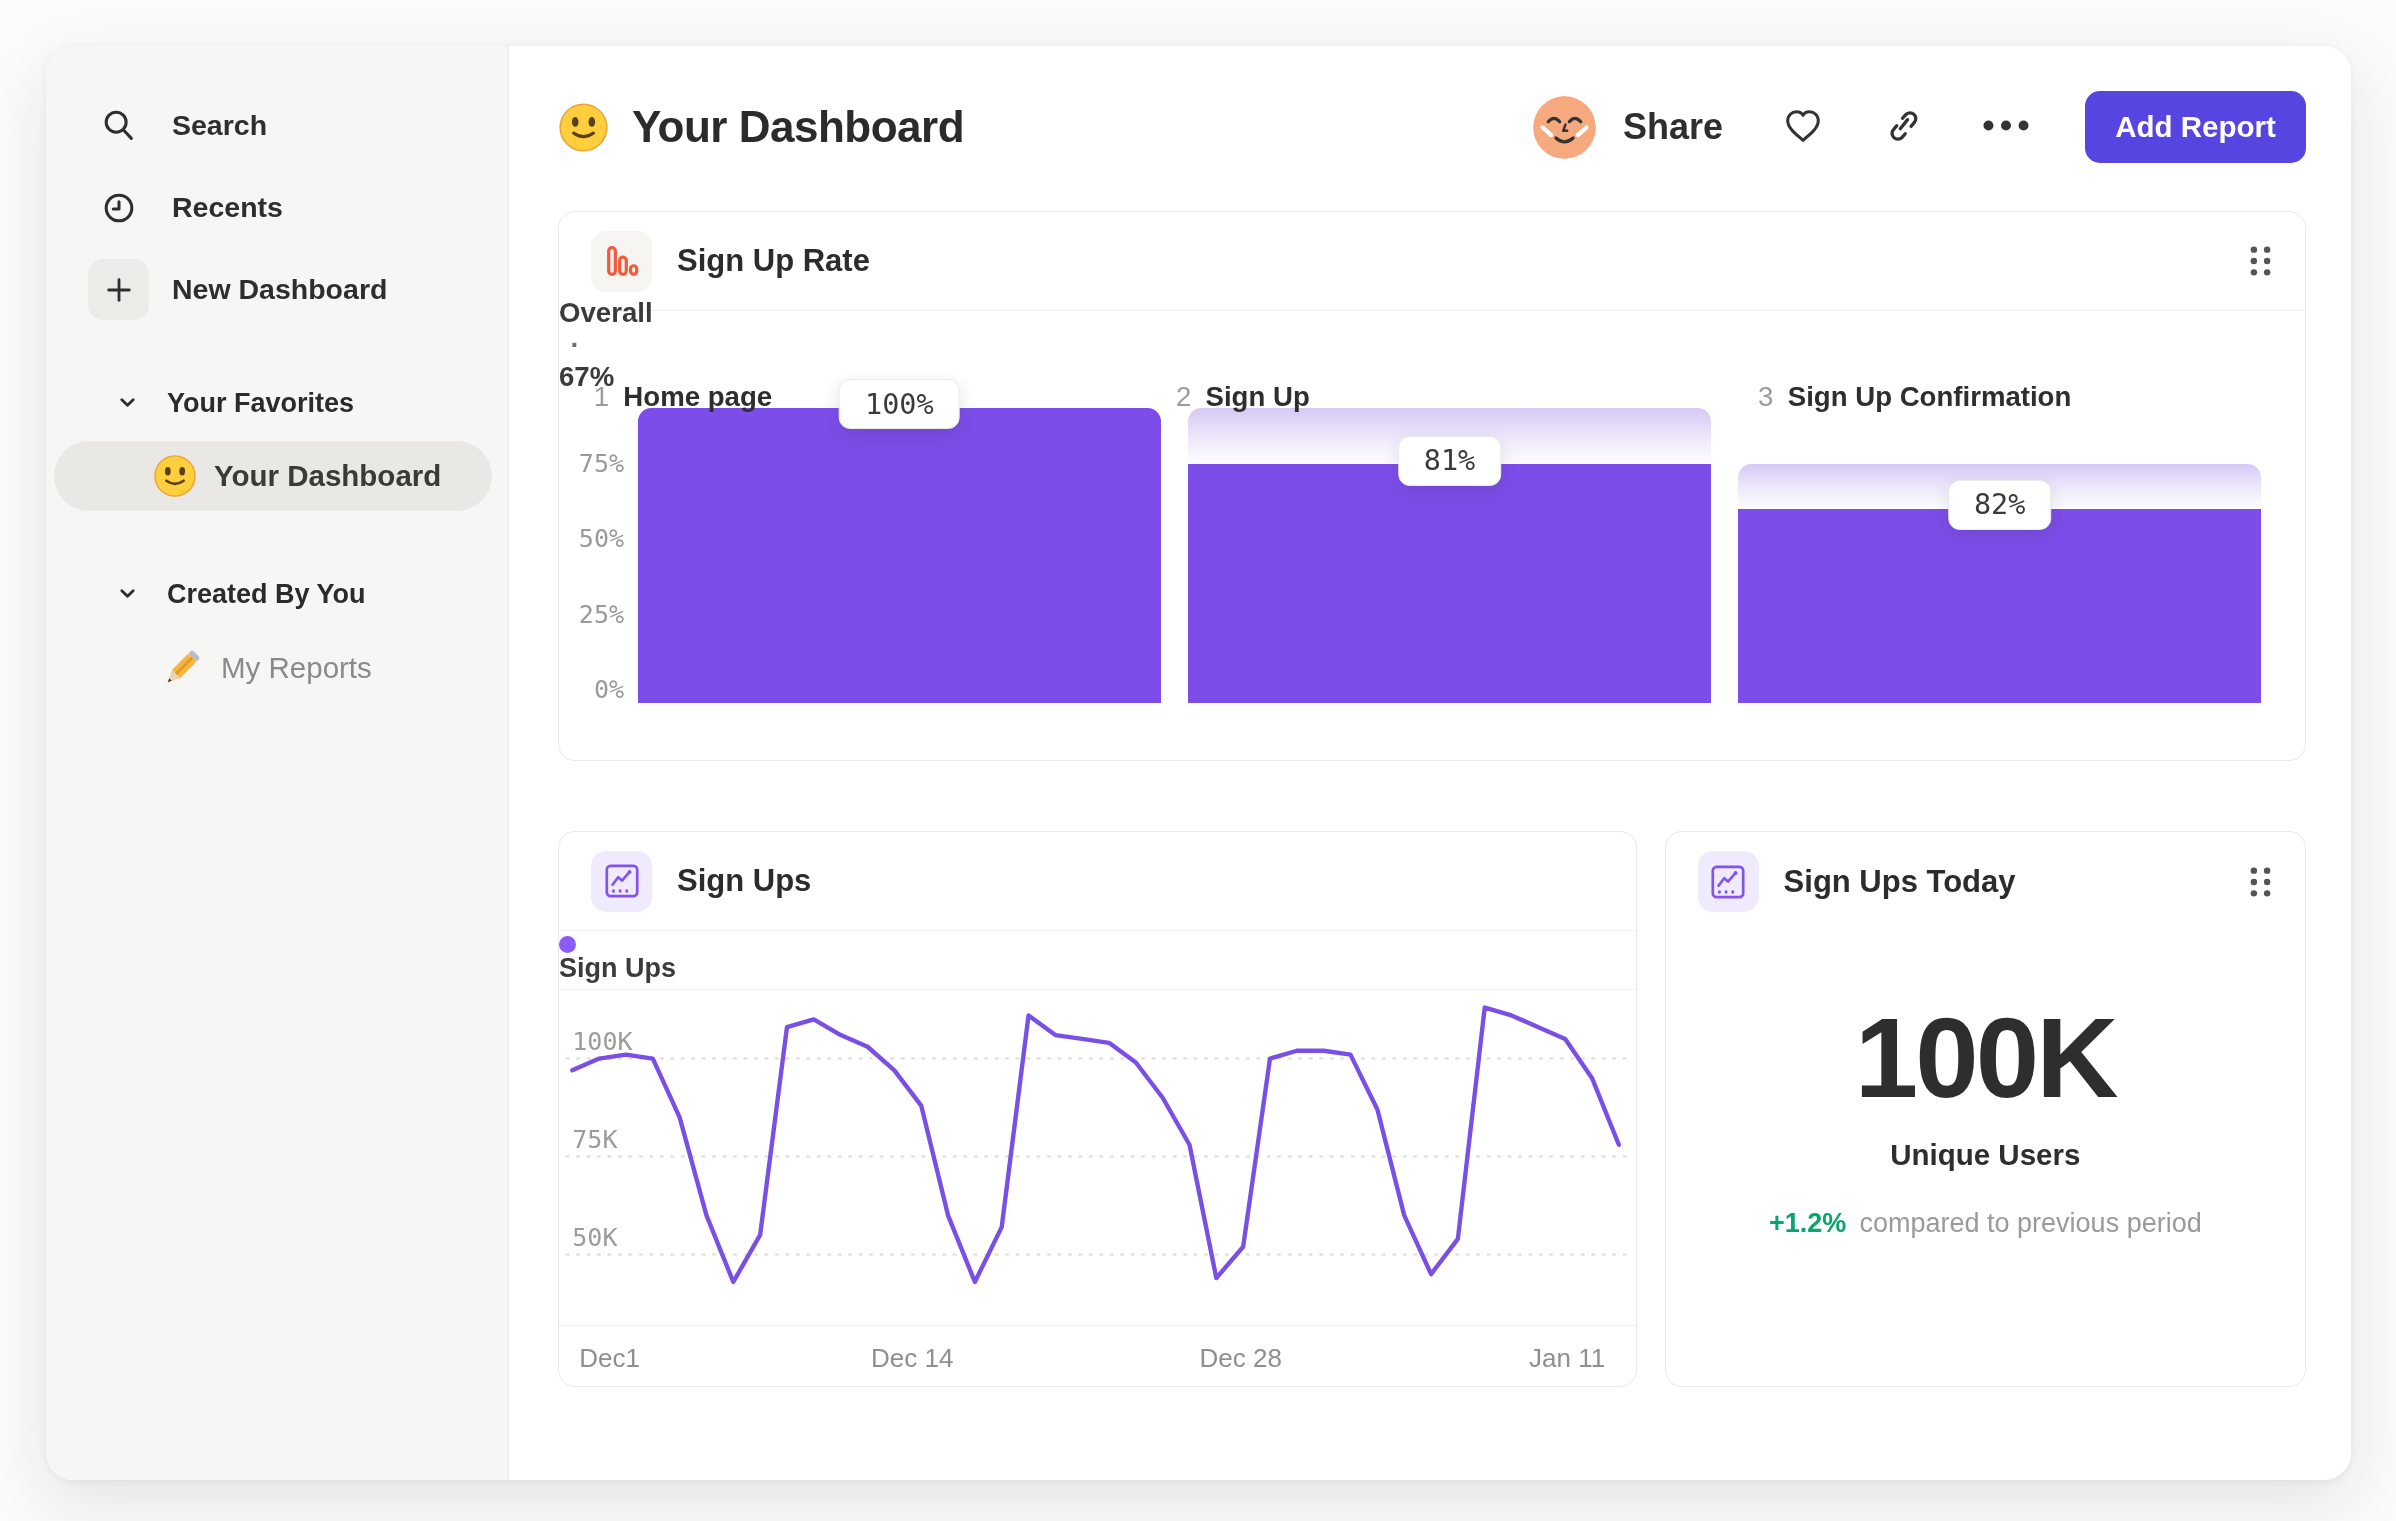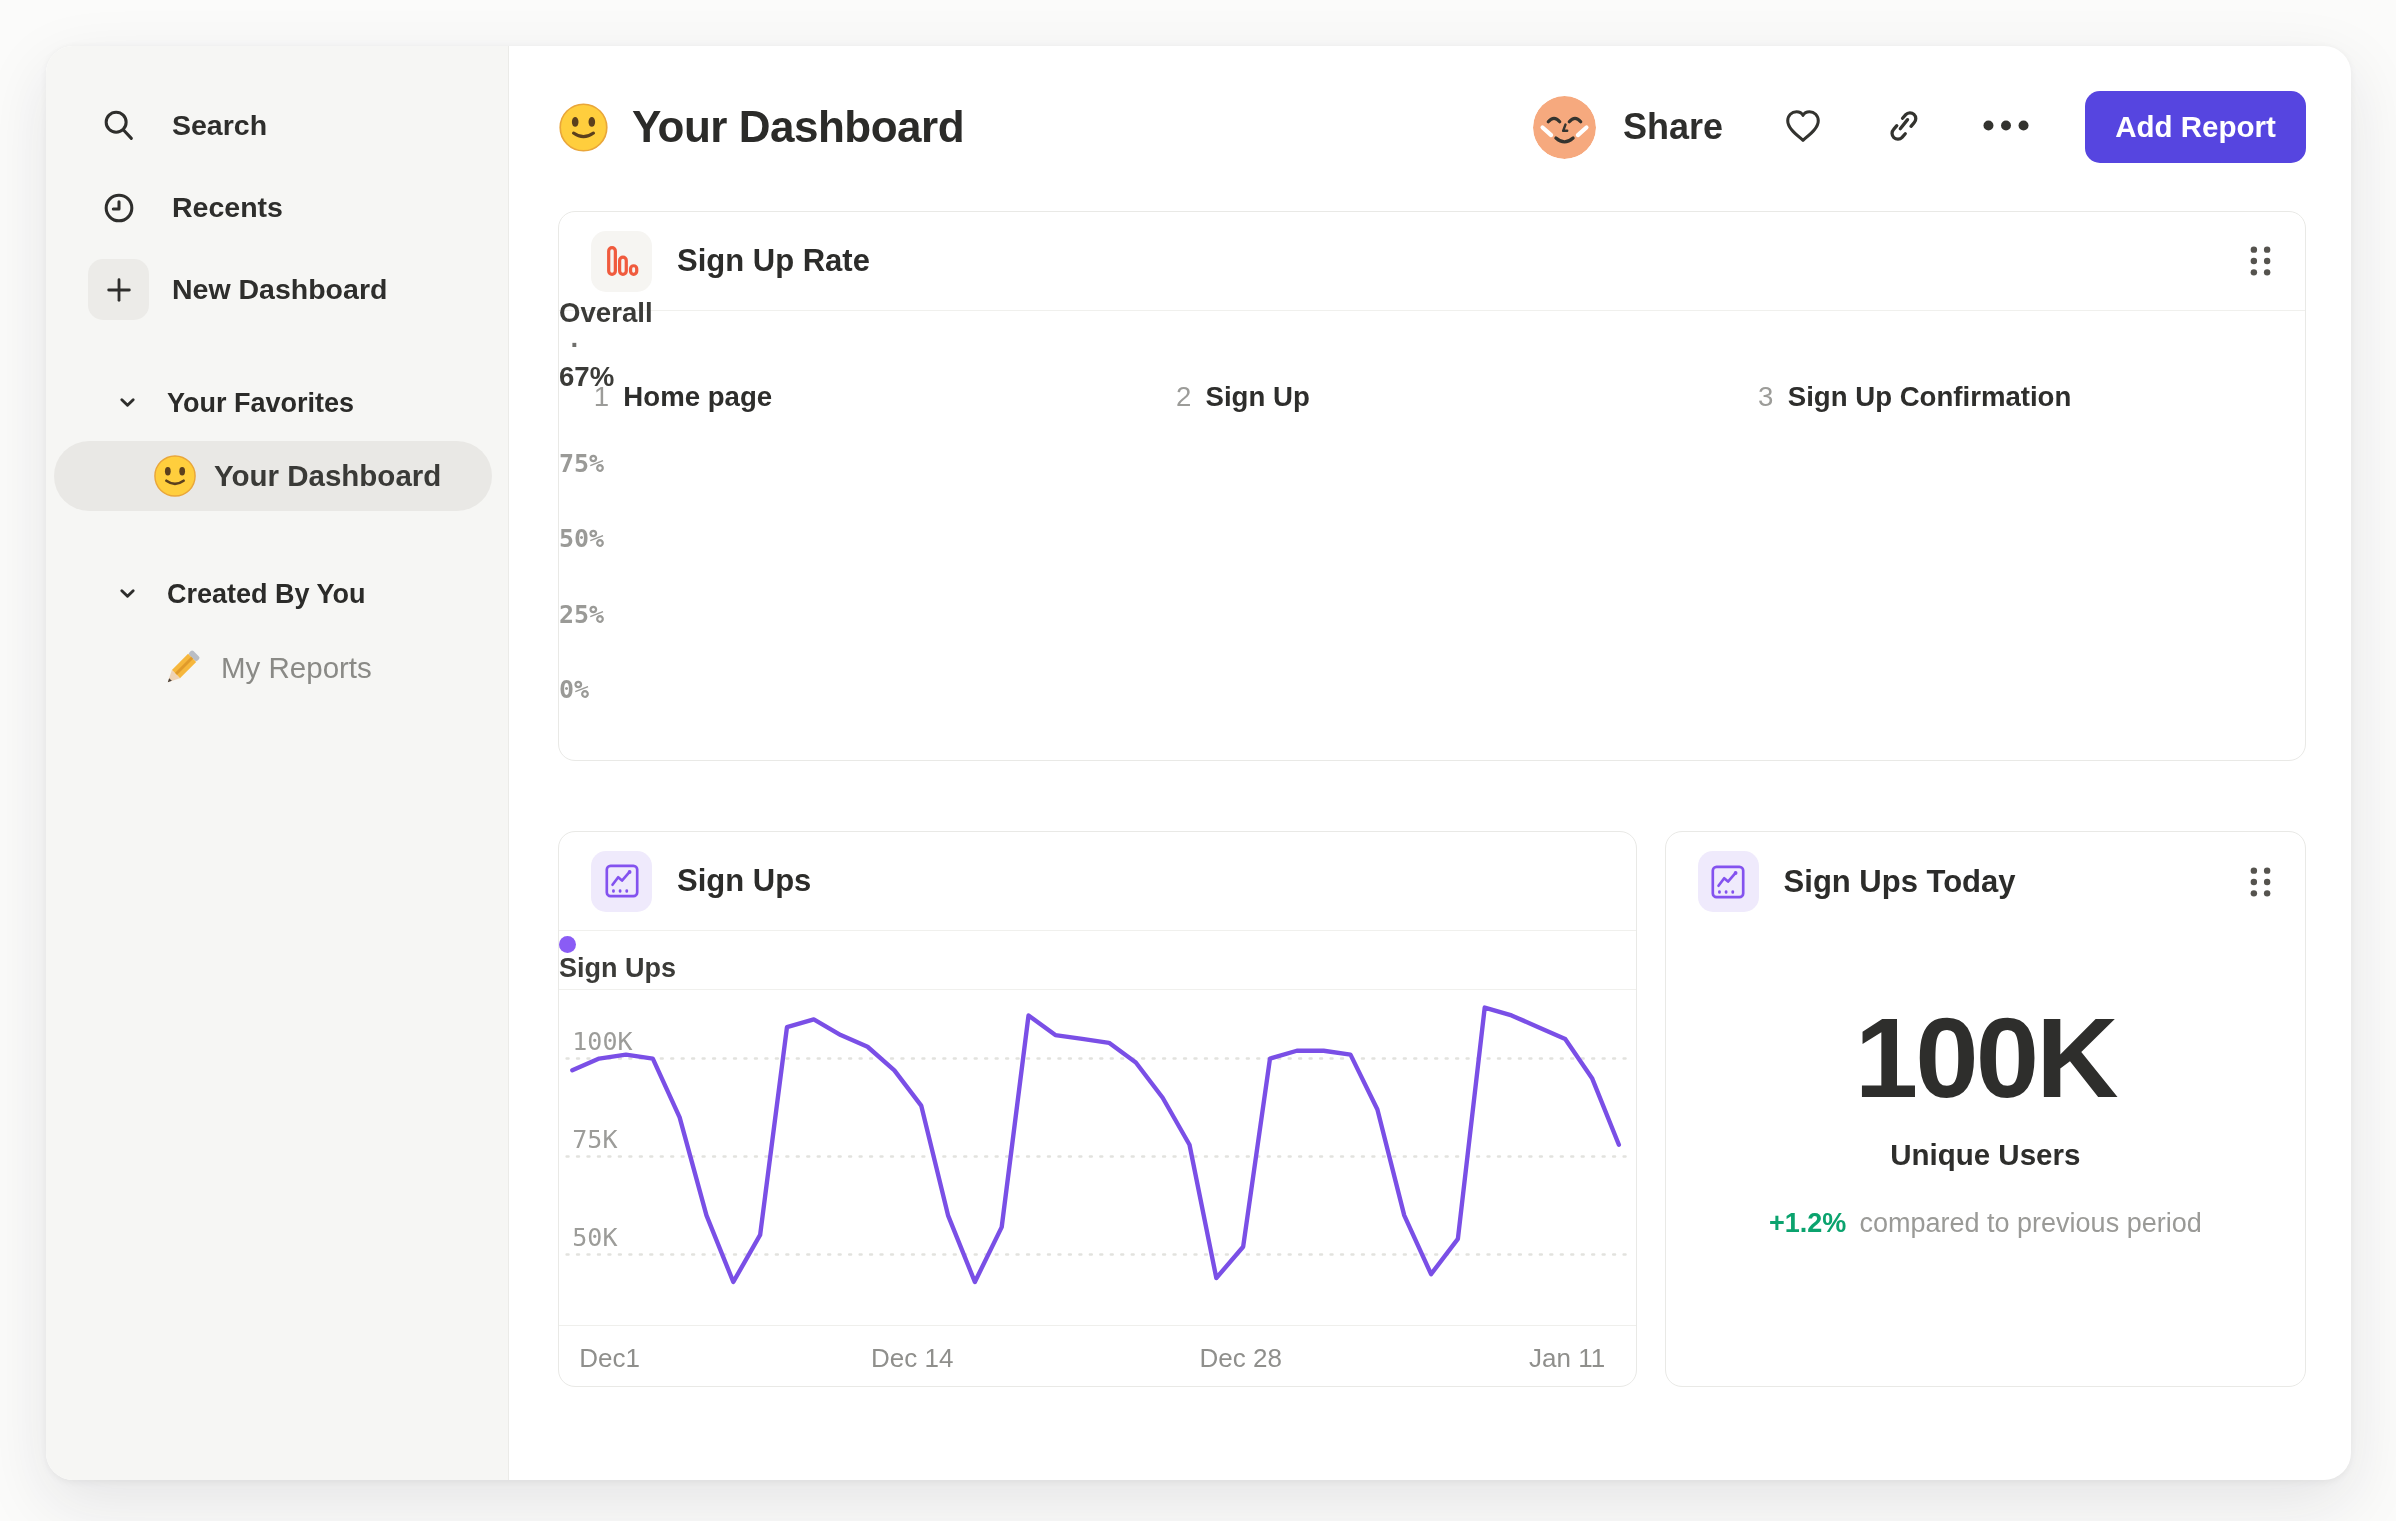--- a/index.html
+++ b/index.html
@@ -57,21 +57,21 @@
   .icon-box.purple { background:#efeafc; }
   .card-title { margin-left:25px; font-size:31px; font-weight:700; color:#2c2c2a; }
   .drag-handle { margin-left:auto; cursor:grab; display:flex; }
   .legend-row { display:flex; justify-content:center; font-size:27.6px; font-weight:600; color:#3b3b38;flex-direction:column; }
   .legend-dot { width:19px; height:19px; border-radius:50%; background:#8a5cf5; margin-right:15px; }
   .legend-sep { margin:0 11.4px; color:#6f6f6c; }
   
   .card-funnel { margin-top:45px; height:550px; }
   .funnel-legend { height:67px; }
   .funnel-plot { position:relative; height:325px; }
-  .f-ytick { position:absolute; left:0; width:65px; text-align:left; font-family:"DejaVu Sans Mono", monospace; font-size:25px; color:#9a9a97;font-weight:bold; }
+  .f-ytick { position:absolute; left:0; width:65px; text-align:right; font-family:"DejaVu Sans Mono", monospace; font-size:25px; color:#9a9a97; }
   .f-bars { position:absolute; left:79px; right:44px; top:29.5px; bottom:0; display:flex; gap:27.6px; }
   .f-col { flex:1; position:relative; }
   .f-light { position:absolute; left:0; right:0; border-radius:13.3px 13.3px 0 0;
              background:linear-gradient(180deg,#d6c8f5 0%,#efe9fb 55%,#fdfdff 100%); }
   .f-solid { position:absolute; left:0; right:0; bottom:0; background:#7c4de8; }
   .f-solid.rounded { border-radius:13.3px 13.3px 0 0; }
   .f-tip { position:absolute; left:50%; transform:translateX(-50%); background:#fff;
            border:1px solid #ebebe8; border-radius:11.4px; box-shadow:0 5.7px 17px rgba(40,40,60,.13);
            padding:7.6px 25px; font-family:"DejaVu Sans Mono", monospace; font-size:28.5px; color:#3a3a36; white-space:nowrap; }
   .f-xlabels { position:absolute; left:79px; right:44px; top:335px; display:flex; gap:27.6px; }
@@ -252,20 +252,36 @@
         <span class="legend-dot" style="background: rgb(138, 92, 245);"></span>
         <span>Overall</span>
         <span class="legend-sep">·</span>
         <span>67%</span>
       </div>
       <div class="funnel-plot" id="funnel-plot">
           <div class="f-ytick" style="top: 71px;">75%</div>
           <div class="f-ytick" style="top: 146px;">50%</div>
           <div class="f-ytick" style="top: 222px;">25%</div>
           <div class="f-ytick" style="top: 297px;">0%</div>
+          <div class="f-bars">
+            <div class="f-col">
+              <div class="f-solid rounded" style="top: 0px; background: rgb(124, 77, 232);"></div>
+              <div class="f-tip" style="top: -28.5px;">100%</div>
+            </div>
+            <div class="f-col">
+              <div class="f-light" style="top: 0px; height: 56px;"></div>
+              <div class="f-solid" style="top: 56px; background: rgb(124, 77, 232);"></div>
+              <div class="f-tip" style="top: 28px;">81%</div>
+            </div>
+            <div class="f-col">
+              <div class="f-light" style="top: 56px; height: 44px;"></div>
+              <div class="f-solid" style="top: 101px; background: rgb(124, 77, 232);"></div>
+              <div class="f-tip" style="top: 72px;">82%</div>
+            </div>
+          </div>
         </div>
       <div class="f-xlabels" id="funnel-xlabels">
           <div class="f-xlabel">
             <span class="idx">1</span>
             <span class="nm">Home page</span>
           </div>
           <div class="f-xlabel">
             <span class="idx">2</span>
             <span class="nm">Sign Up</span>
           </div>

